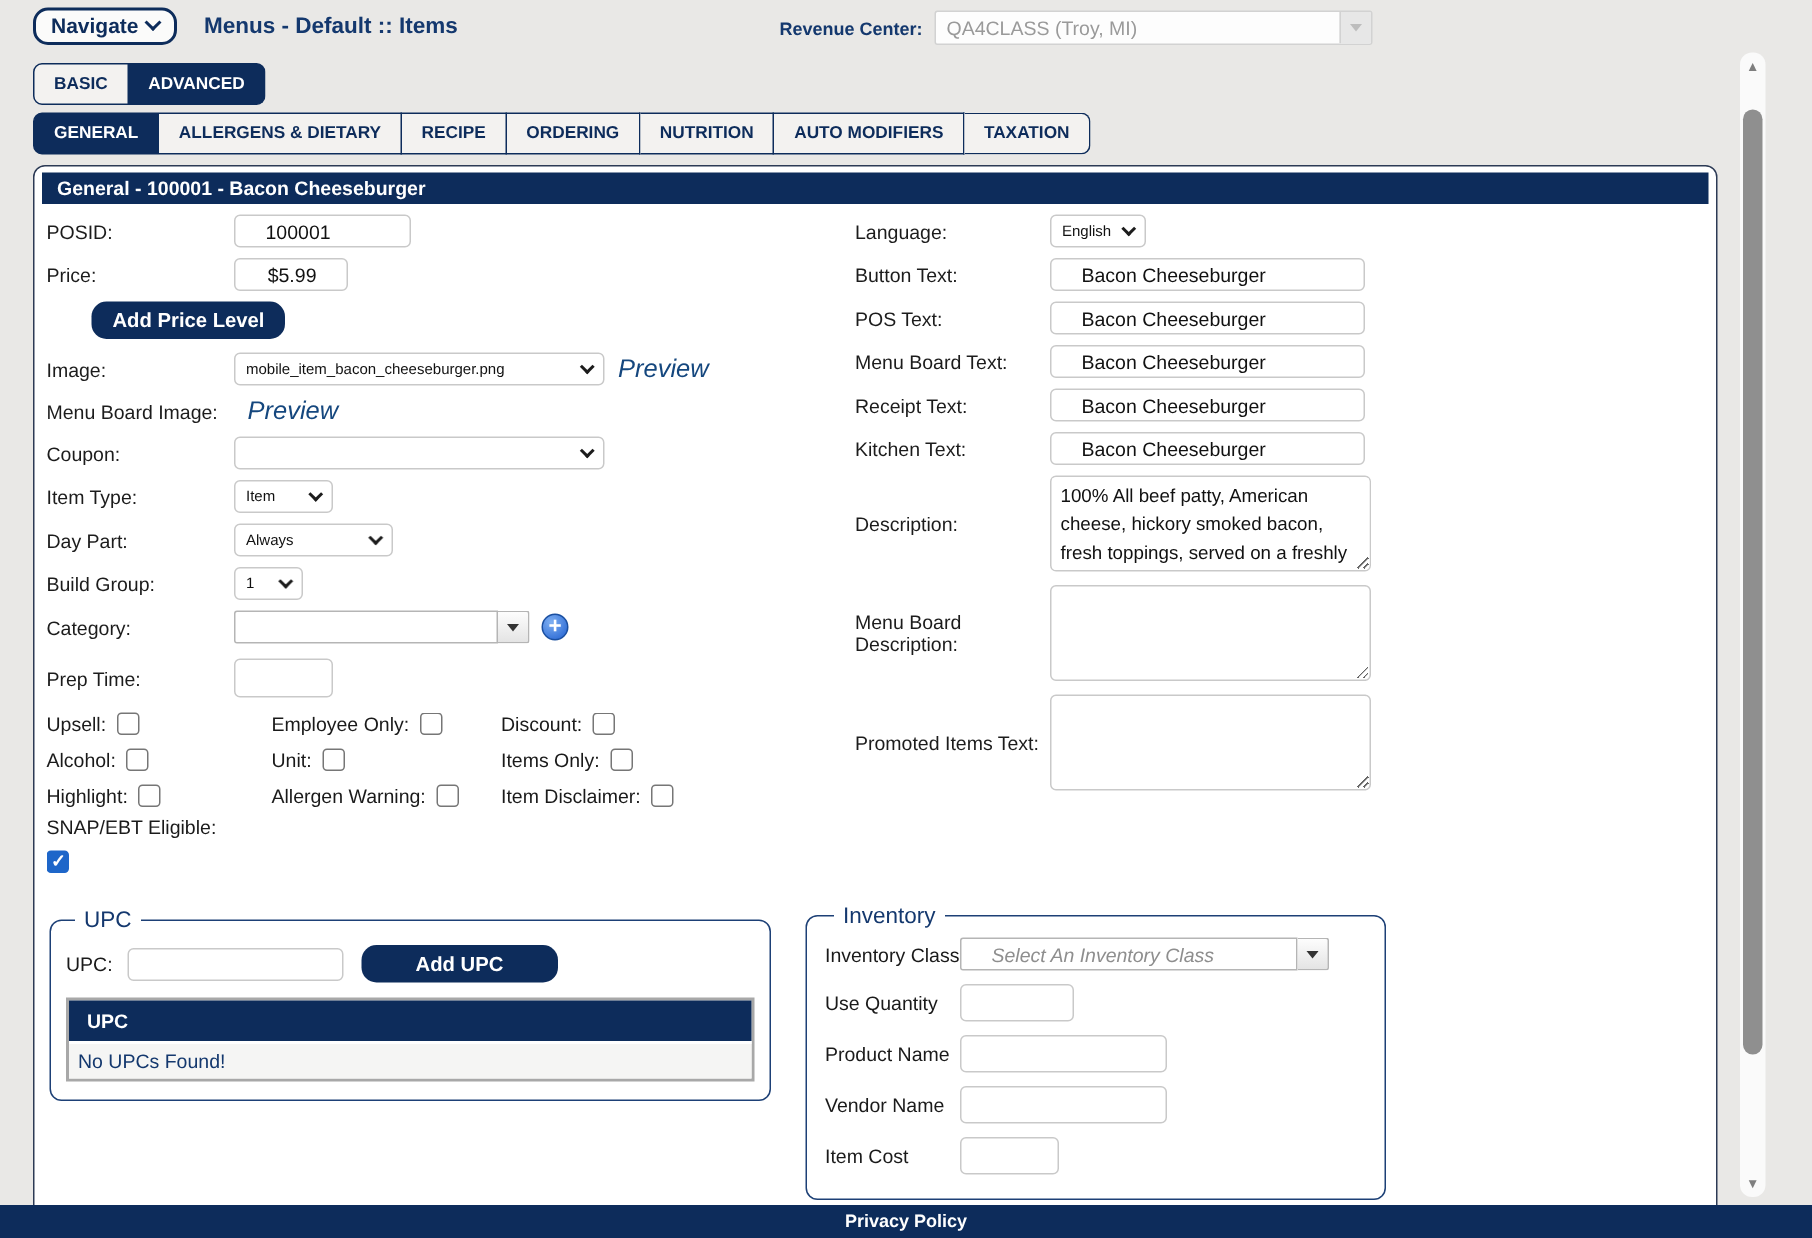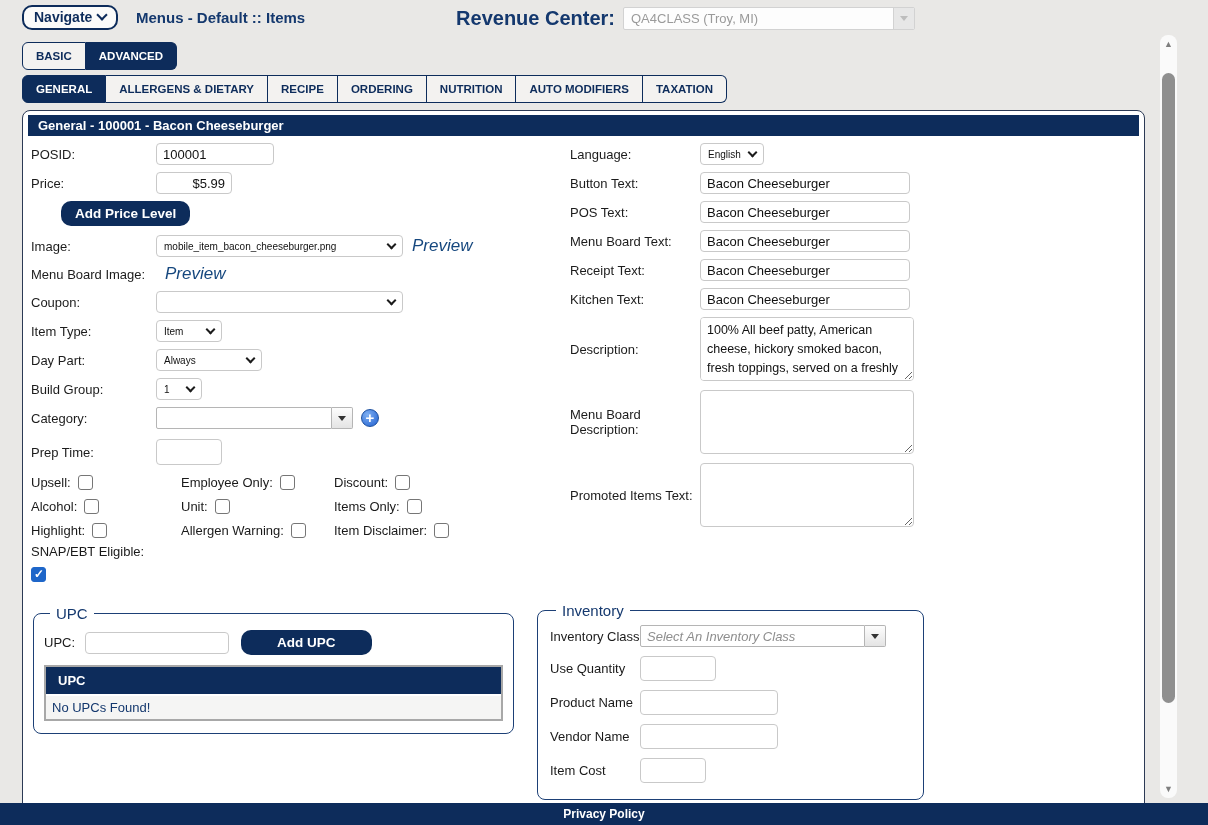--- a/index.html
+++ b/index.html
@@ -16,21 +16,21 @@
   .top-bar { position:absolute; left:0; top:0; width:965px; height:36px; }
   .navigate-btn {
     position:absolute; left:22px; top:5px;
     border:2px solid #0d2c5b; border-radius:10px; background:#fbfbfa;
     color:#0d2c5b; font-weight:bold; font-size:14px;
     padding:2px 10px 3px 10px; display:inline-flex; align-items:center; gap:6px; cursor:pointer;
   }
   .chev-down { width:8px; height:8px; border-right:2.5px solid #0d2c5b; border-bottom:2.5px solid #0d2c5b; transform:rotate(45deg); margin-top:-4px; }
   .page-title { position:absolute; left:136px; top:9px; font-weight:bold; font-size:15px; color:#14386e; }
   .revenue-group { position:absolute; right:50px; top:7px; display:flex; align-items:center; gap:8px; }
-  .revenue-label { font-weight:bold; font-size:20px; color:#14386e; }
+  .revenue-label { font-weight:bold; font-size:12px; color:#14386e; }
   .revenue-select {
     width:292px; height:23px; background:#fdfdfd; border:1px solid #d2d2d2; border-radius:2px;
     display:flex; align-items:center; justify-content:space-between; color:#9a9a9a; font-size:13px;
     padding-left:7px; overflow:hidden;
   }
   .revenue-dropbtn { width:21px; height:21px; background:#e7e7e7; border-left:1px solid #d2d2d2; display:flex; align-items:center; justify-content:center; }
   .tri-down-gray { width:0; height:0; border-left:4px solid transparent; border-right:4px solid transparent; border-top:5px solid #bdbdbd; }
 
   
   .scrollbar { position:absolute; left:1160px; top:35px; width:17px; height:763px; background:#fafafa; border-radius:8px; }
@@ -62,21 +62,21 @@
   }
   .columns { display:flex; }
   .col-left { width:540px; padding-left:3px; }
   .col-right { flex:1; padding-left:2px; }
 
   .frow { display:flex; align-items:center; margin-bottom:7px; }
   .frow .lbl { width:125px; flex:none; font-size:13px; color:#1c1c1c; }
   .col-right .frow .lbl { width:130px; }
 
   input[type=text] {
-    border:1px solid #c9c9c9; border-radius:4px; height:22px; padding:1px 6px;
+    border:1px solid #c9c9c9; border-radius:4px; height:22px; padding:1px 20px;
     font-size:13px; font-family:inherit; color:#111; background:#fff; outline:none;
   }
   input::placeholder { color:#8e8e8e; font-style:italic; }
   textarea {
     border:1px solid #c9c9c9; border-radius:4px; padding:3px 6px;
     font-size:12.5px; font-family:inherit; color:#111; line-height:1.5; outline:none;
   }
   .select {
     border:1px solid #c9c9c9; border-radius:4px; height:22px; background:#fff;
     display:inline-flex; align-items:center; justify-content:space-between;

